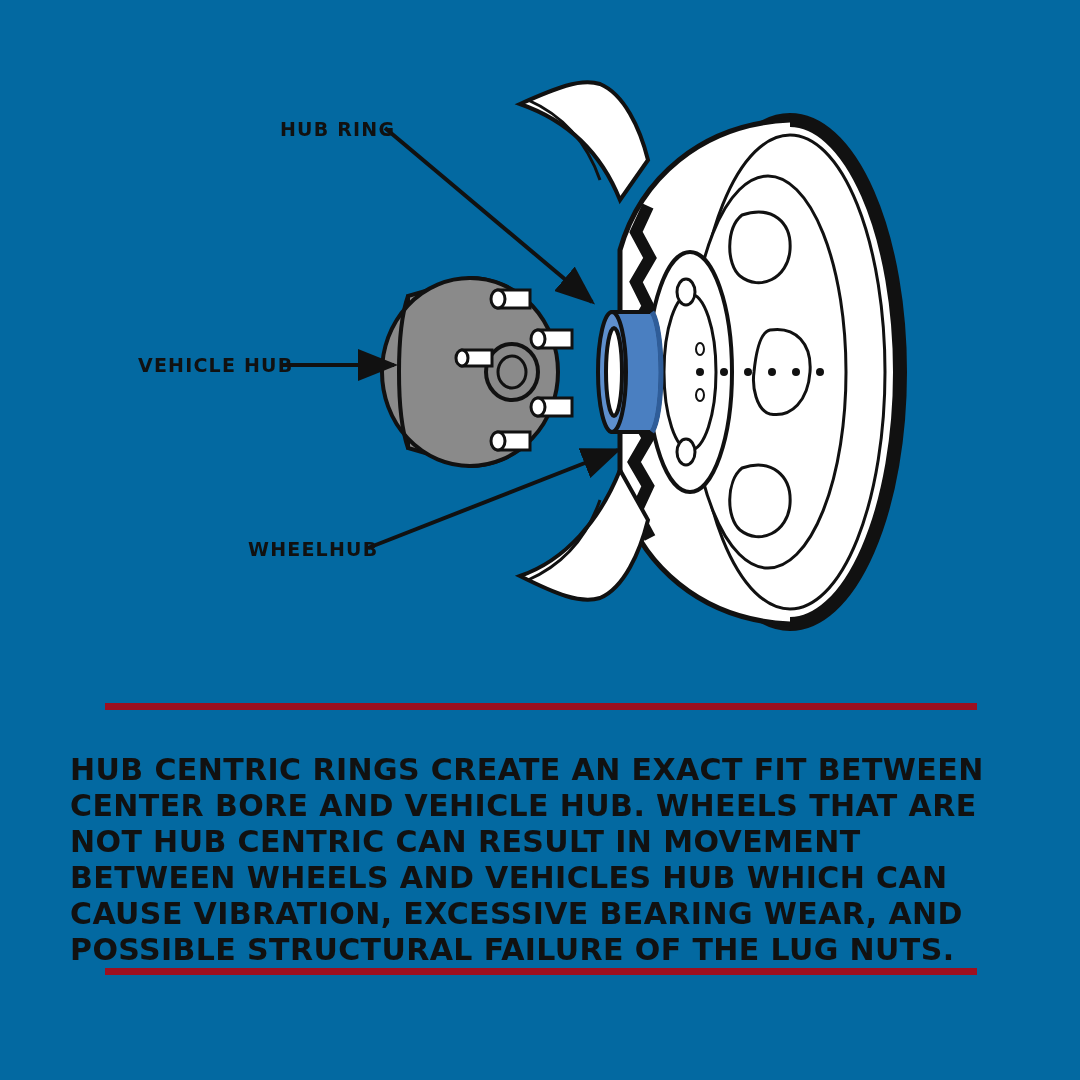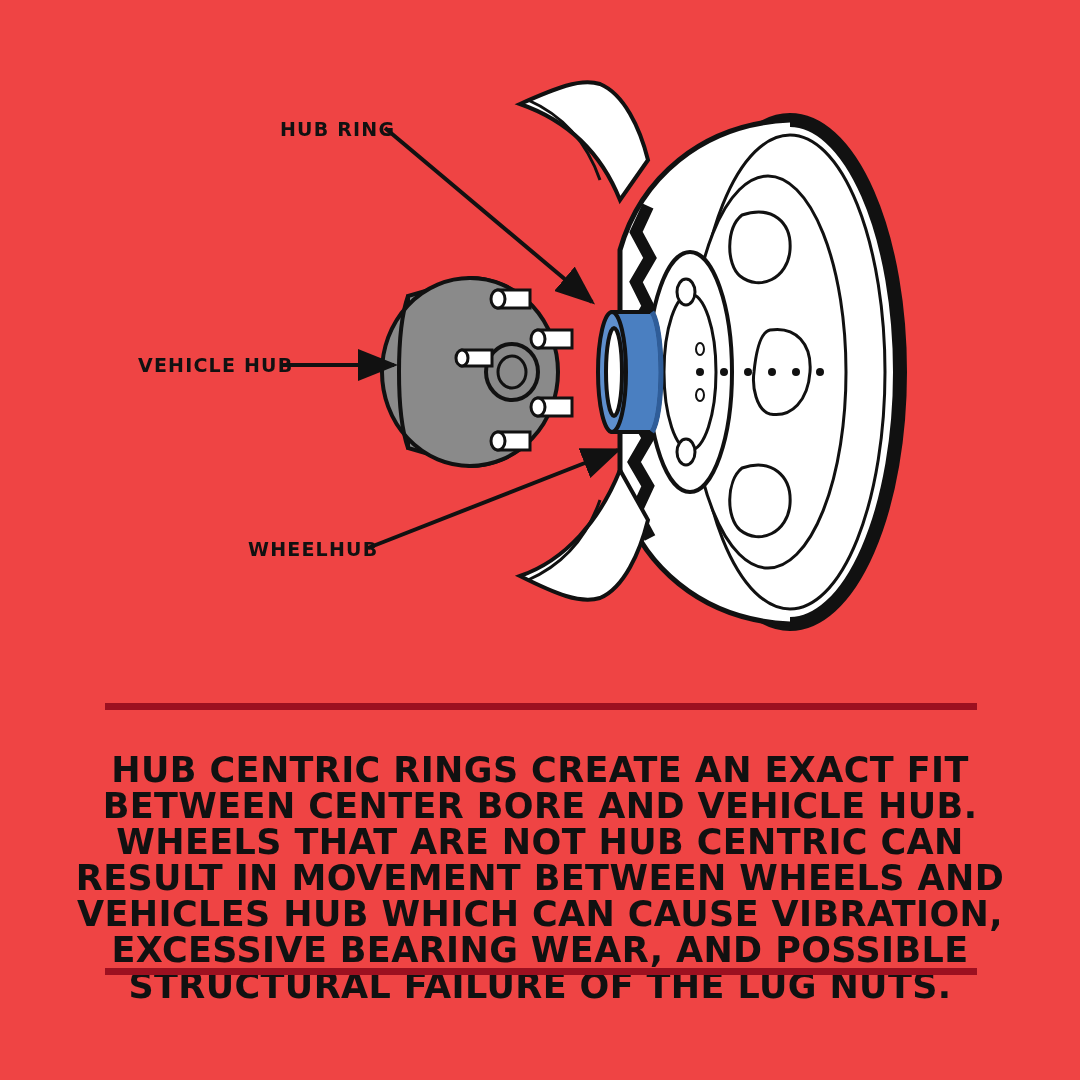--- a/index.html
+++ b/index.html
@@ -10,21 +10,21 @@
   body {
     width: 1080px;
     height: 1080px;
     font-family: "DejaVu Sans", sans-serif;
     overflow: hidden;
   }
   #page {
     position: relative;
     width: 1080px;
     height: 1080px;
-    background: #ef4444;
+    background: #0369a1;
   }
   .diagram-area {
     position: absolute;
     left: 0;
     top: 0;
     width: 1080px;
     height: 660px;
   }
   .diagram-area svg {
     display: block;
@@ -43,24 +43,23 @@
     height: 7px;
     background: #9c1020;
   }
   #rule-top { top: 703px; }
   #rule-bottom { top: 968px; }
   .caption {
     position: absolute;
     left: 70px;
     top: 752px;
     width: 940px;
-    text-align: center;
     font-family: "DejaVu Sans", sans-serif;
     font-weight: bold;
-    font-size: 35px;
+    font-size: 30px;
     line-height: 36px;
     letter-spacing: 0.4px;
     color: #111111;
   }
 </style>
 </head>
 <body>
 
 <div id="page">
 

